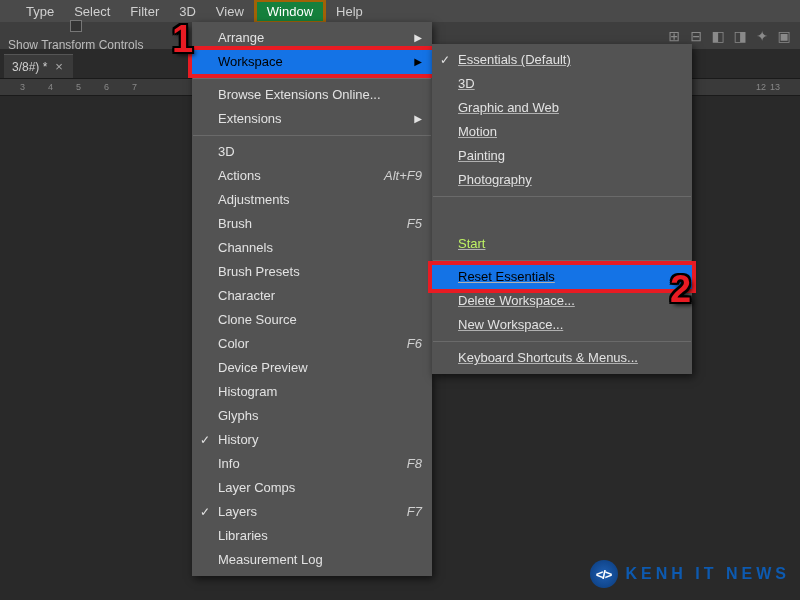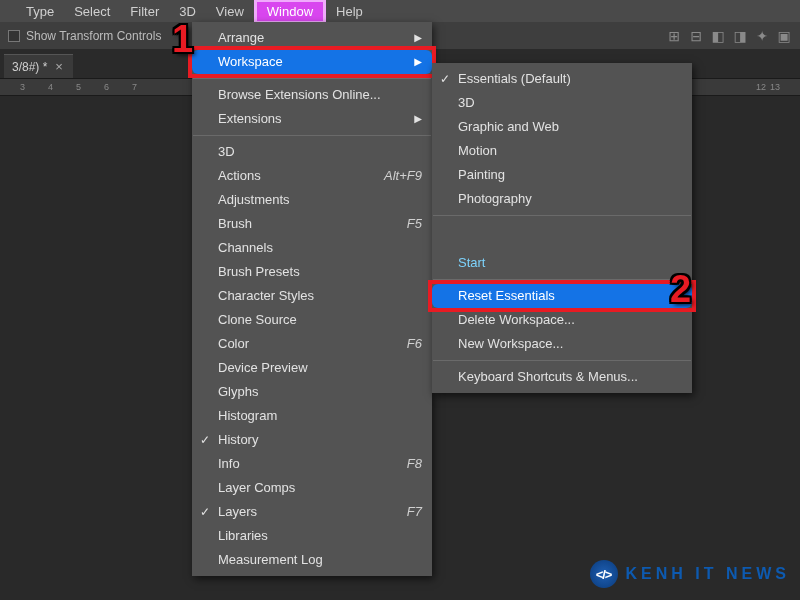--- a/index.html
+++ b/index.html
@@ -28,23 +28,23 @@
     align-items: center;
     padding-left: 16px;
     z-index: 2;
   }
   .menubar .menu-item {
     padding: 2px 10px;
     color: #d0d0d0;
     cursor: default;
   }
   .menubar .menu-item.highlighted {
-    border: 3px solid #f0abfc;
+    border: 3px solid #a16207;
     margin: -3px 0;
-    background: #d946ef;
+    background: #15803d;
     color: #fff;
     position: relative;
     z-index: 20;
   }
   .options-bar {
     height: 28px;
     background: #3e3e3e;
     display: flex;
     align-items: center;
     gap: 10px;
@@ -52,20 +52,21 @@
     position: relative;
     z-index: 2;
     border-bottom: 1px solid #2a2a2a;
   }
   .checkbox-wrap {
     display: flex;
     align-items: center;
     gap: 6px;
     color: #bcbcbc;
     font-size: 12px;
+    flex-direction: column;
   }
   .checkbox-box {
     width: 12px; height: 12px;
     border: 1px solid #777;
     background: #333;
   }
   .tool-icons {
     display: flex;
     gap: 6px;
     margin-left: auto;
@@ -133,23 +134,24 @@
     box-shadow: 2px 3px 8px rgba(0,0,0,0.6);
     z-index: 10;
     padding: 4px 0;
   }
   .dropdown.first {
     top: 22px;
     left: 192px;
     width: 240px;
   }
   .dropdown.second {
-    top: 63px;
+    top: 44px;
     left: 432px;
     width: 260px;
+    text-decoration: underline;
   }
   .dd-item {
     display: flex;
     align-items: center;
     padding: 3px 10px 3px 26px;
     color: #e2e2e2;
     position: relative;
     cursor: default;
     line-height: 18px;
   }
@@ -158,25 +160,24 @@
     color: #d0d0d0;
     padding-left: 20px;
     font-style: italic;
   }
   .dd-item .arrow {
     margin-left: auto;
     font-size: 10px;
   }
   .dd-item.selected {
     background: #1473e6;
-    color: #ffffff;
-    border-radius: 6px;
+    color: #000000;
   }
   .dd-item.disabled {
-    color: #7dd3fc;
+    color: #bef264;
     margin-top: 35px;
   }
   .dd-sep {
     height: 1px;
     background: #6a6a6a;
     margin: 4px 1px;
   }
   .dd-check::before {
     content: "✓";
     position: absolute;
@@ -317,37 +318,37 @@
         <span>Brush</span>
         <span class="shortcut">F5</span>
       </div>
       <div class="dd-item">
         <span>Channels</span>
       </div>
       <div class="dd-item">
         <span>Brush Presets</span>
       </div>
       <div class="dd-item">
-        <span>Character Styles</span>
+        <span>Character</span>
       </div>
       <div class="dd-item">
         <span>Clone Source</span>
       </div>
       <div class="dd-item">
         <span>Color</span>
         <span class="shortcut">F6</span>
       </div>
       <div class="dd-item">
         <span>Device Preview</span>
       </div>
       <div class="dd-item">
+        <span>Histogram</span>
+      </div>
+      <div class="dd-item">
         <span>Glyphs</span>
-      </div>
-      <div class="dd-item">
-        <span>Histogram</span>
       </div>
       <div class="dd-item dd-check">
         <span>History</span>
       </div>
       <div class="dd-item">
         <span>Info</span>
         <span class="shortcut">F8</span>
       </div>
       <div class="dd-item">
         <span>Layer Comps</span>

